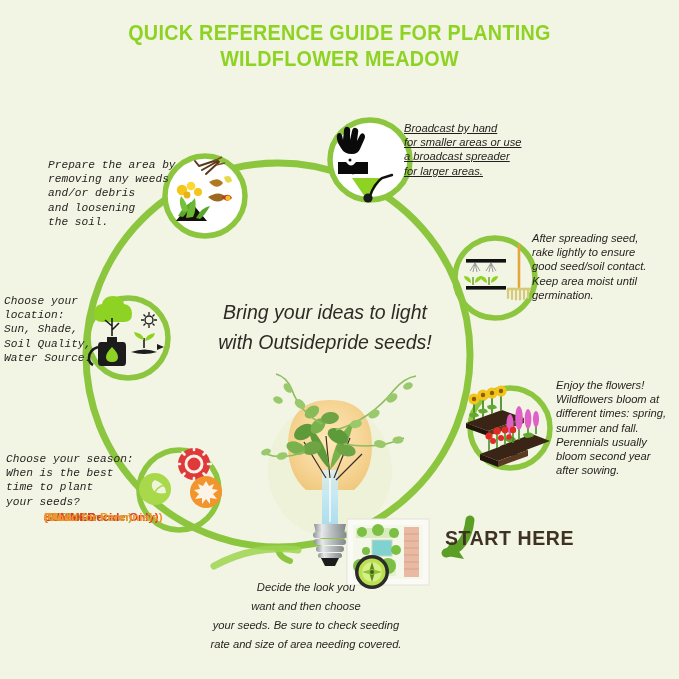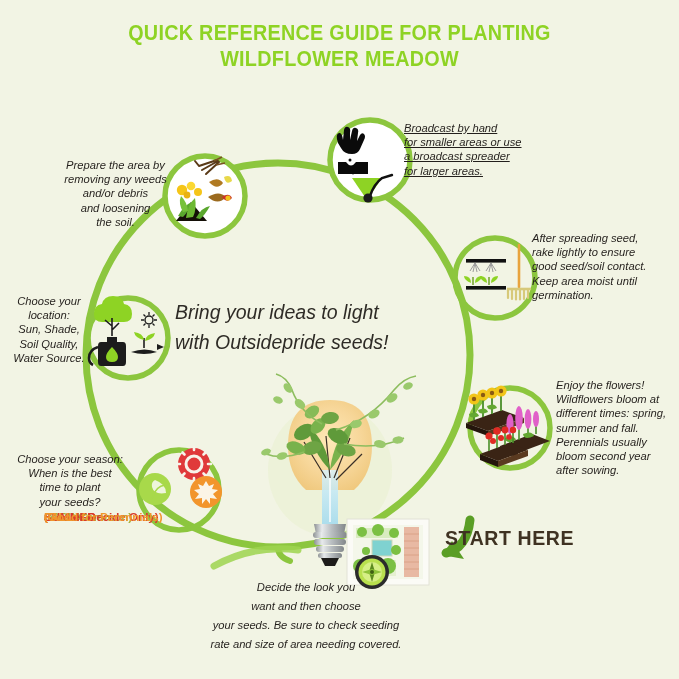--- a/index.html
+++ b/index.html
@@ -13,32 +13,32 @@
   #stage{position:absolute;left:0;top:0;width:679px;height:679px;}
   svg.layer{position:absolute;left:0;top:0;width:679px;height:679px;overflow:visible;}
   .txt{position:absolute;font-style:italic;color:#231f1c;font-size:11.2px;line-height:14.2px;white-space:pre-line;font-weight:500;}
   .title{
     position:absolute;left:0;top:20px;width:679px;text-align:center;
     color:#8ed324;font-weight:bold;font-size:21.5px;line-height:26px;
     letter-spacing:0.3px;font-family:"Liberation Sans",sans-serif;
     transform:scaleX(0.92);transform-origin:center top;
   }
   .tagline{
-    position:absolute;left:175px;top:297px;width:300px;text-align:left;
+    position:absolute;left:175px;top:297px;width:300px;text-align:center;
     font-style:italic;color:#2e2b26;font-size:19.5px;line-height:30px;font-weight:500;
   }
   .start{
     position:absolute;left:445px;top:527px;
     color:#3f3222;font-weight:bold;font-size:19.5px;letter-spacing:0.6px;
   }
   .season{position:absolute;font-weight:bold;font-size:11.6px;line-height:15.6px;font-style:normal;}
   .s-spring{color:#a9b23c;}
   .s-summer{color:#d93a2b;}
   .s-fall{color:#f0962c;}
-  .ta-r{text-align:center;}
+  .ta-r{text-align:left;font-family:Liberation Mono, monospace;}
   .ta-l{text-align:left;}
   .ta-c{text-align:center;}
 </style>
 </head>
 <body>
 
 <div id="stage">
 
   <div class="title">
     <div>QUICK REFERENCE GUIDE FOR PLANTING</div>

